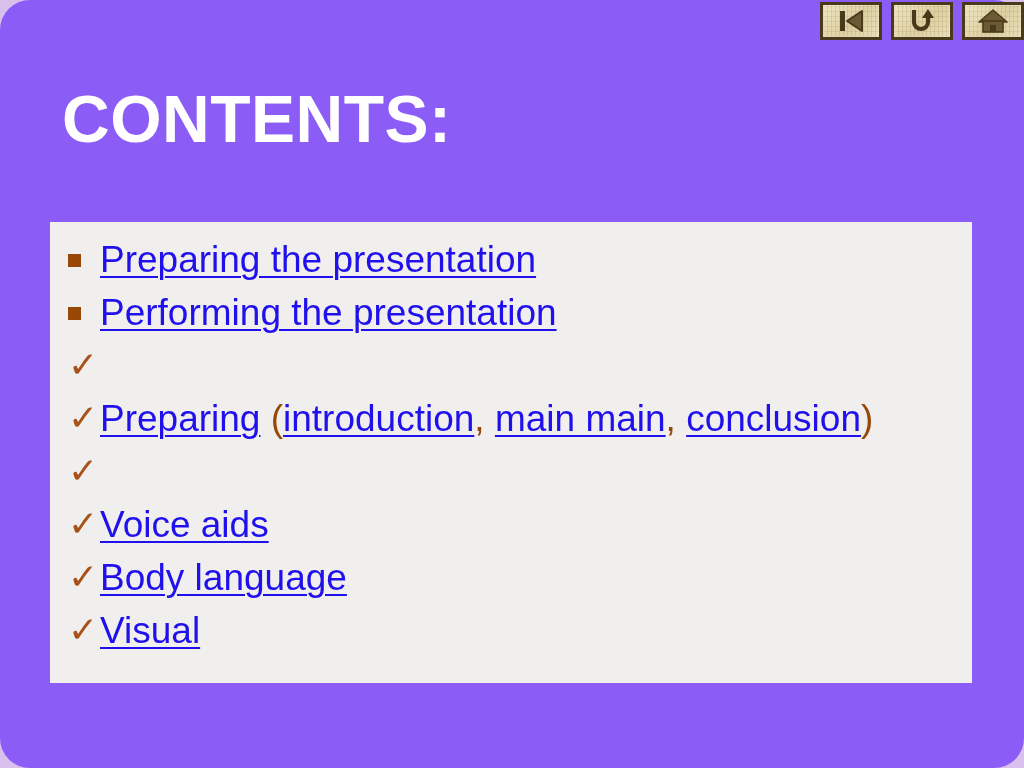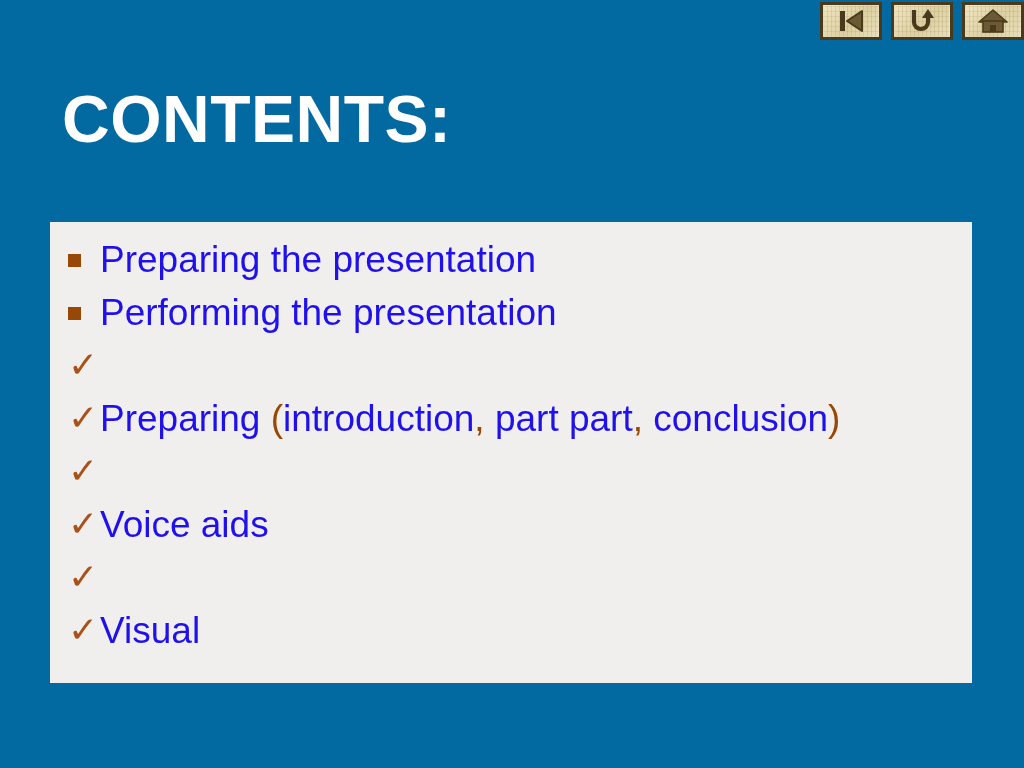--- a/index.html
+++ b/index.html
@@ -12,21 +12,22 @@
     overflow: hidden;
     background: #d8c1ec;
     font-family: "Liberation Sans", sans-serif;
     position: relative;
   }
 
   
   #slide {
     position: absolute;
     inset: 0;
-    background: #0369a1;
+    background: #8b5cf6;
+    border-radius: 30px;
   }
 
   
   #nav-bar {
     position: absolute;
     top: 2px;
     right: 0px;
     display: flex;
     gap: 9px;
     z-index: 20;
@@ -118,20 +119,21 @@
   
   .item-text {
     font-size: 37px;
     line-height: 48px;
     color: #974806;
     white-space: nowrap;
     font-family: "Liberation Sans", sans-serif;
   }
   .hyperlink {
     color: #2010ec;
+    text-decoration: underline;
     text-decoration-thickness: 2px;
     text-underline-offset: 4px;
     cursor: pointer;
     text-align: right;
   }
   .paren {
     color: #974806;
     text-decoration: none;
   }
 </style>
@@ -190,37 +192,38 @@
         </li>
         <li class="content-item">
           <span class="bullet-cell">
             <span class="bullet-check">✓</span>
           </span>
         </li>
         <li class="content-item">
           <span class="bullet-cell">
             <span class="bullet-check">✓</span>
           </span>
-          <span class="item-text"><span class="hyperlink">Preparing</span><span class="paren"> (</span><span class="hyperlink">introduction</span><span class="paren">, </span><span class="hyperlink">part part</span><span class="paren">, </span><span class="hyperlink">conclusion</span><span class="paren">)</span></span>
+          <span class="item-text"><span class="hyperlink">Preparing</span><span class="paren"> (</span><span class="hyperlink">introduction</span><span class="paren">, </span><span class="hyperlink">main main</span><span class="paren">, </span><span class="hyperlink">conclusion</span><span class="paren">)</span></span>
         </li>
         <li class="content-item">
           <span class="bullet-cell">
             <span class="bullet-check">✓</span>
           </span>
         </li>
         <li class="content-item">
           <span class="bullet-cell">
             <span class="bullet-check">✓</span>
           </span>
           <span class="item-text"><span class="hyperlink">Voice aids</span></span>
         </li>
         <li class="content-item">
           <span class="bullet-cell">
             <span class="bullet-check">✓</span>
           </span>
+          <span class="item-text"><span class="hyperlink">Body language</span></span>
         </li>
         <li class="content-item">
           <span class="bullet-cell">
             <span class="bullet-check">✓</span>
           </span>
           <span class="item-text"><span class="hyperlink">Visual</span></span>
         </li>
       </ul>
   </div>
 

